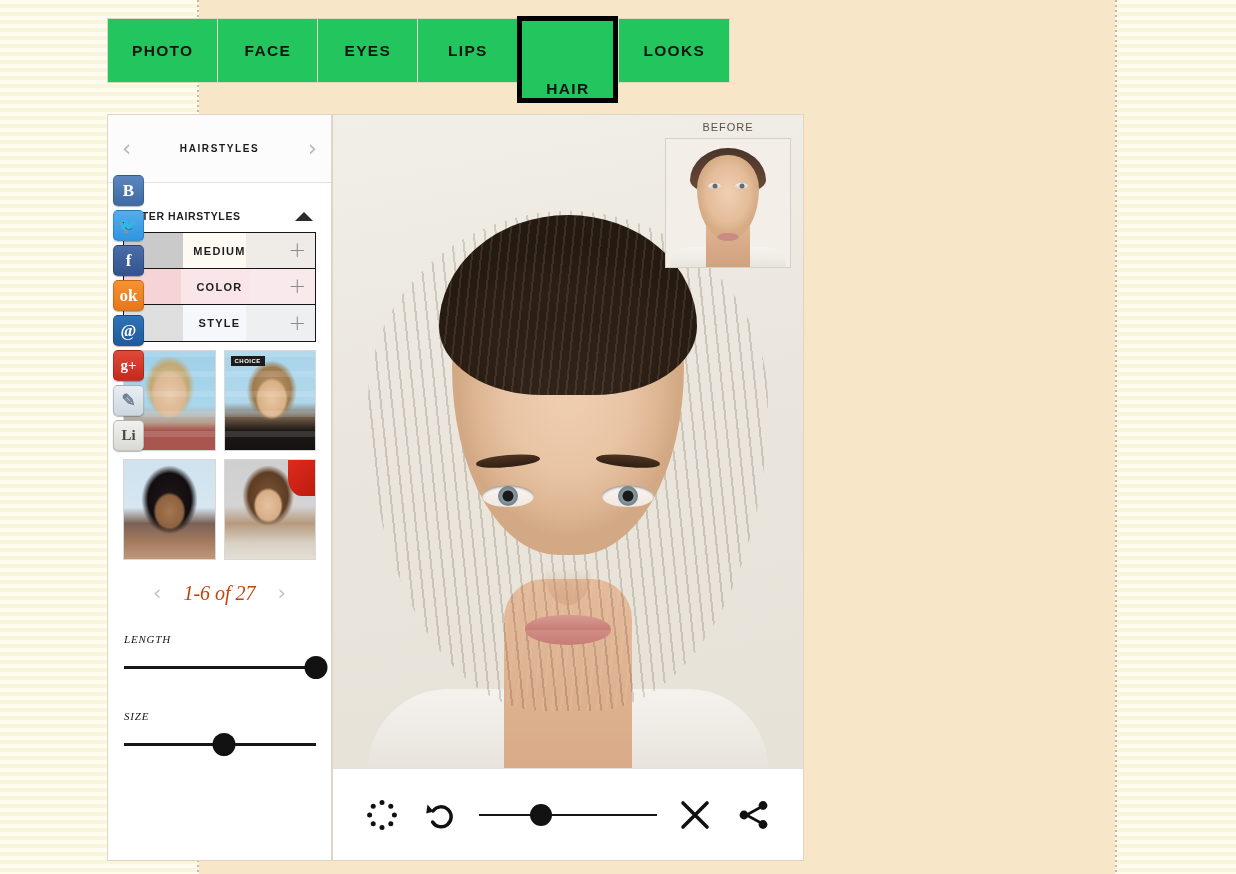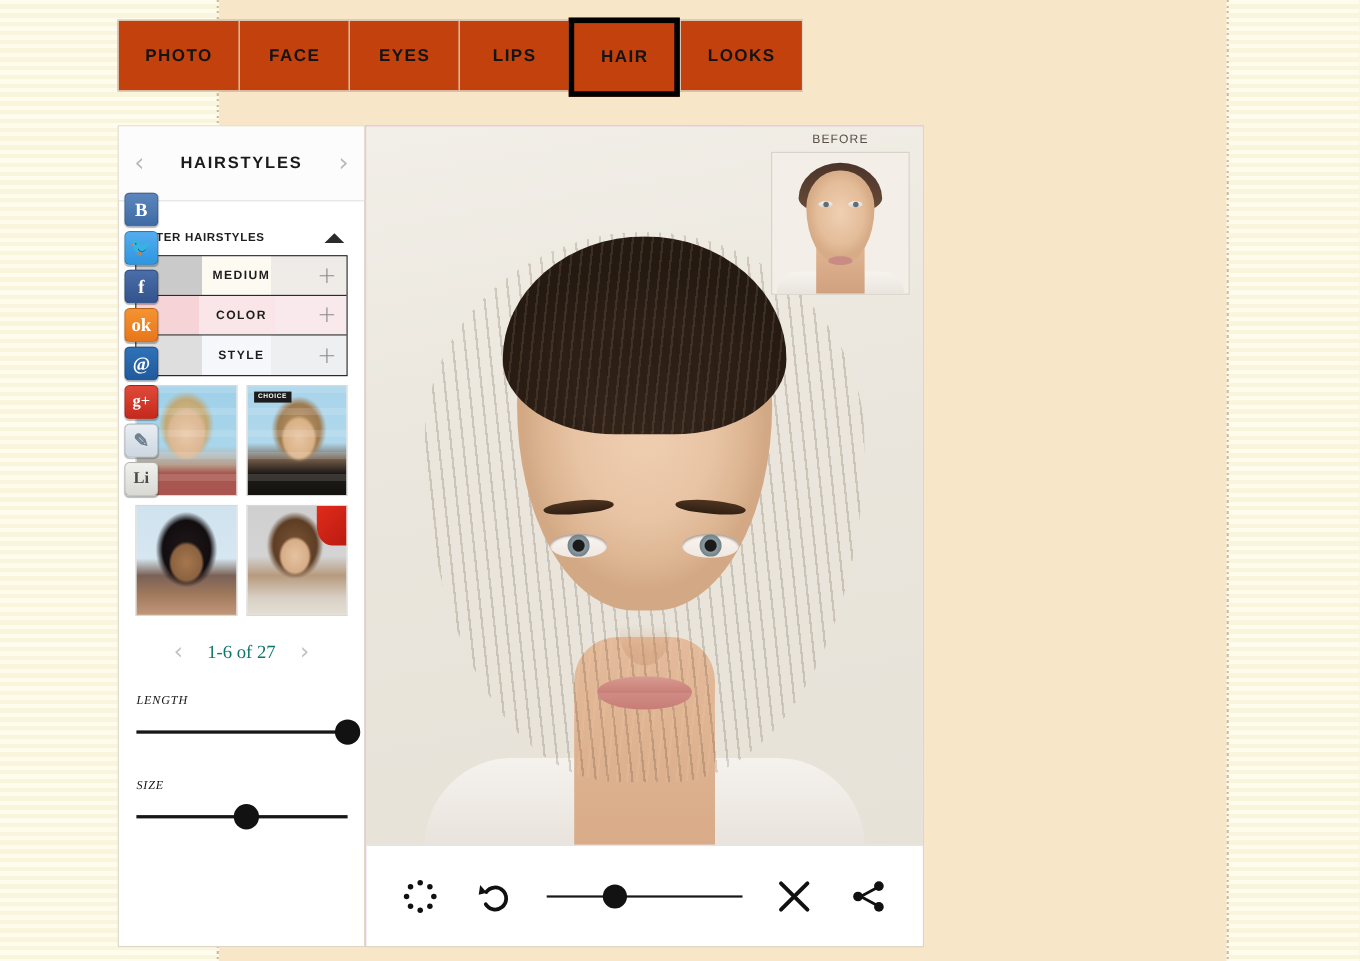--- a/index.html
+++ b/index.html
@@ -91,42 +91,43 @@
 
   
   .tabbar {
     position: absolute;
     left: 107px;
     top: 18px;
     display: flex;
     z-index: 4;
   }
   .tab {
-    background: #c2410c;
+    background: #22c55e;
     border: 1px solid #ded5c4;
     border-right: none;
     height: 65px;
     min-width: 100px;
     padding: 0 24px;
     display: flex;
     align-items: center;
     justify-content: center;
     font-size: 15.5px;
     font-weight: bold;
     letter-spacing: 1.3px;
     color: #141414;
     cursor: pointer;
     position: relative;
   }
   .tab:last-child { border-right: 1px solid #ded5c4; }
   .tab.active {
     border: 5px solid #000;
     z-index: 3;
-    height: 72px;
+    height: 87px;
     margin-top: -2px;
+    align-items: flex-end;
   }
 
   
   .side-panel {
     position: absolute;
     left: 107px;
     top: 114px;
     width: 225px;
     height: 747px;
     background: #fff;
@@ -136,21 +137,21 @@
   .panel-head {
     height: 68px;
     border-bottom: 1px solid #e2e2e2;
     display: flex;
     align-items: center;
     justify-content: space-between;
     padding: 0 14px;
     background: #fcfcfc;
   }
   .panel-head-title {
-    font-size: 15px;
+    font-size: 10px;
     font-weight: bold;
     letter-spacing: 1.6px;
     color: #1a1a1a;
     flex: 1;
     text-align: center;
   }
   .chev {
     font-size: 23px;
     color: #b9b9b9;
     cursor: pointer;
@@ -321,22 +322,23 @@
   
   .pager {
     display: flex;
     align-items: center;
     justify-content: center;
     gap: 22px;
     padding: 22px 0 12px 0;
   }
   .pager-label {
     font-family: "Liberation Serif", serif;
-    font-size: 17px;
-    color: #0f766e;
+    font-style: italic;
+    font-size: 20px;
+    color: #c2410c;
   }
   .pager-chev {
     font-size: 21px;
     color: #c2c2c2;
     cursor: pointer;
     line-height: 1;
     user-select: none;
     font-family: "DejaVu Sans", sans-serif;
   }
 
@@ -371,24 +373,24 @@
     border-radius: 50%;
     transform: translateX(-50%);
     cursor: grab;
   }
 
   
   .view-wrap {
     position: absolute;
     left: 332px;
     top: 114px;
-    width: 508px;
+    width: 472px;
     height: 747px;
     border: 1px solid #ded5c4;
-    background: #f0abfc;
+    background: #fca5a5;
     z-index: 2;
   }
   .photo {
     position: relative;
     width: 100%;
     height: 654px;
     overflow: hidden;
     background: #efece4;
   }
   .photo-bg {

